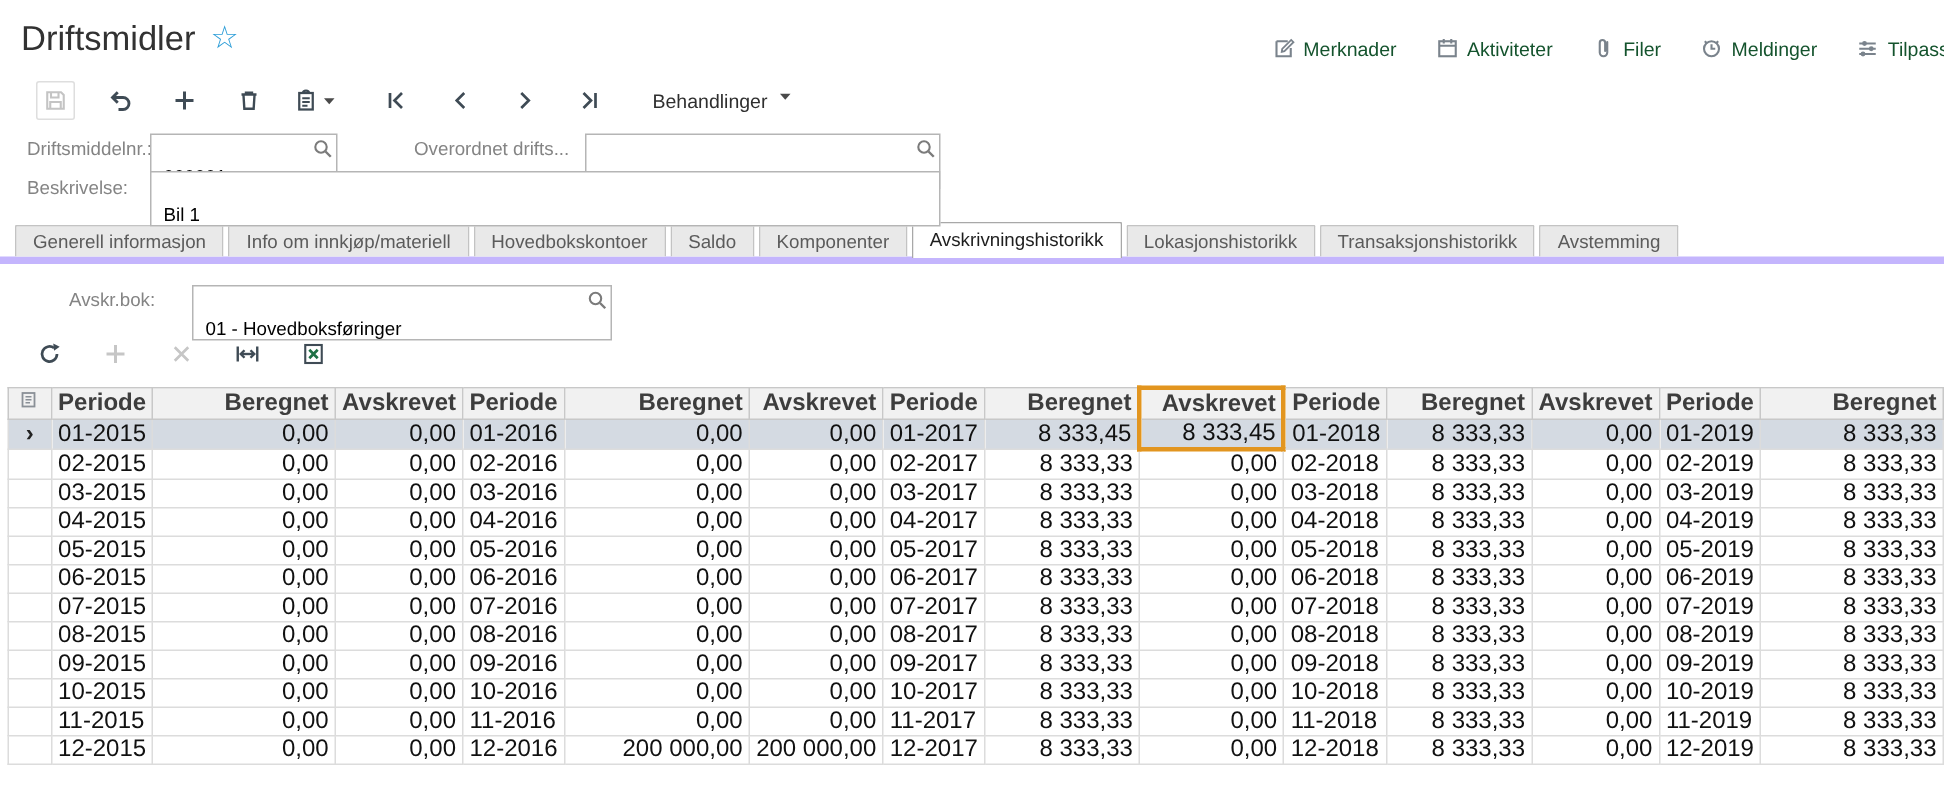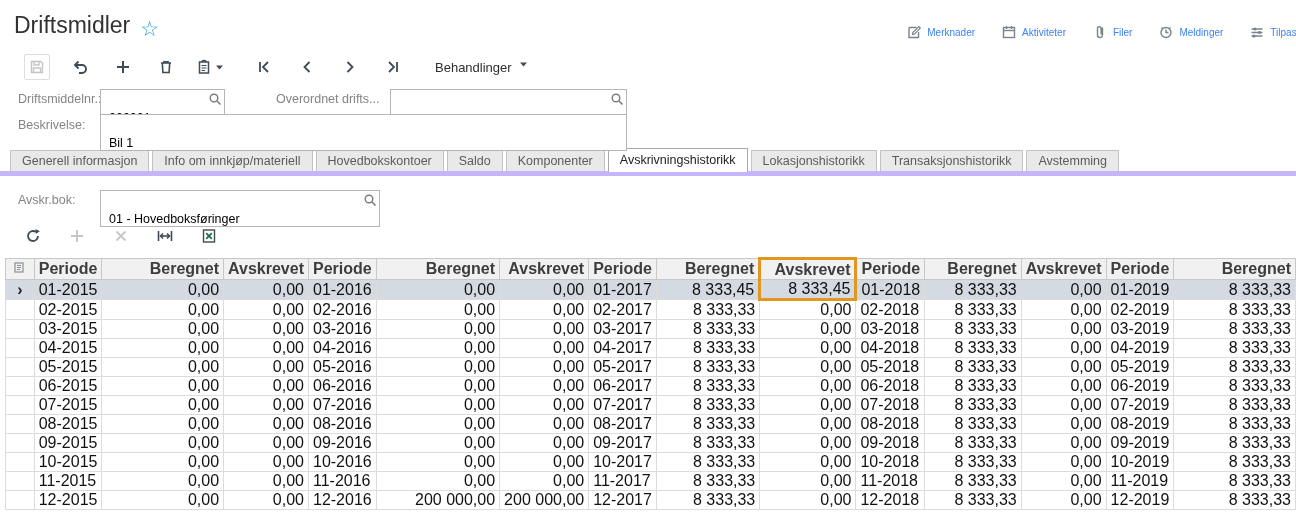--- a/index.html
+++ b/index.html
@@ -5,25 +5,25 @@
   :root{
     --accent:#2e9ed8;
     --hl:#e2951f;
     --sel:#d4dae2;
   }
   *{box-sizing:border-box;}
   body{margin:0;width:1296px;height:524px;overflow:hidden;background:#fff;
        font-family:"Liberation Sans",sans-serif;color:#333;}
   
   .titlebar{position:relative;padding:12px 0 6px 14px;height:50px;}
-  .title-left{display:flex;align-items:flex-end;gap:10px;}
+  .title-left{display:flex;align-items:flex-start;gap:10px;}
   h1{margin:0;font-size:23px;font-weight:400;color:#323232;}
   .star{color:var(--accent);font-size:21px;line-height:1;cursor:pointer;margin-top:3px;}
   .hdr-menu{position:absolute;right:-14px;top:24px;display:flex;gap:26px;align-items:center;white-space:nowrap;}
-  .menu-item{display:flex;align-items:center;gap:5px;font-size:10px;color:#3b82f6;cursor:pointer;}
+  .menu-item{display:flex;align-items:flex-end;gap:5px;font-size:13px;color:#14532d;cursor:pointer;}
   
   .toolbar{display:flex;align-items:center;padding:4px 0 4px 24px;height:34px;}
   .tbtn{width:26px;height:26px;display:flex;align-items:center;justify-content:center;
         margin-right:17px;cursor:pointer;}
   .tbtn.saved{border:1px solid #dedede;border-radius:2px;cursor:default;}
   .navgap{width:10px;}
   .behandlinger{display:flex;align-items:flex-start;gap:7px;font-size:13px;color:#2f2f2f;
         margin-left:12px;cursor:pointer;}
   
   .form{position:relative;height:58px;font-size:12.5px;margin-top:2px;}
@@ -32,21 +32,21 @@
           display:flex;align-items:flex-end;padding:0 18px 0 8px;font-size:12.5px;color:#000;}
   .finput .mag{position:absolute;right:2px;top:2px;}
   
   .tabs{display:flex;align-items:flex-end;padding-left:10px;margin-top:8px;
         border-bottom:5px solid #c4b5fd;height:24px;}
   .tab{height:21px;line-height:20px;padding:0 11px;background:#e9e9e9;border:1px solid #c3c3c3;
        border-bottom:none;margin-right:3px;font-size:12.5px;color:#5b5b5b;cursor:pointer;
        border-radius:1px 1px 0 0;white-space:nowrap;}
   .tab.active{background:#fff;color:#1d1d1d;height:24px;line-height:23px;margin-bottom:-1px;border-color:#a8a8a8;}
   
-  .filter-row{position:relative;height:26px;margin-top:12px;font-size:12.5px;}
+  .filter-row{position:relative;height:26px;margin-top:12px;font-size:12.5px;margin-left:28px;}
   
   .grid-toolbar{display:flex;align-items:center;padding-left:20px;margin-top:8px;height:28px;}
   .gbtn{width:26px;height:26px;display:flex;align-items:center;justify-content:center;
         margin-right:18px;cursor:pointer;}
   
   table{border-collapse:collapse;table-layout:fixed;margin:7px 0 0 5px;font-size:16px;}
   th{background:#f1f1f1;border:1px solid #c8c8c8;height:21px;padding:0 4px;font-weight:bold;
      color:#3d3d3d;white-space:nowrap;overflow:hidden;}
   td{border:1px solid #dcdcdc;height:19px;padding:0 4px;white-space:nowrap;overflow:hidden;color:#111;}
   .left{text-align:left;} .num{text-align:right;}

